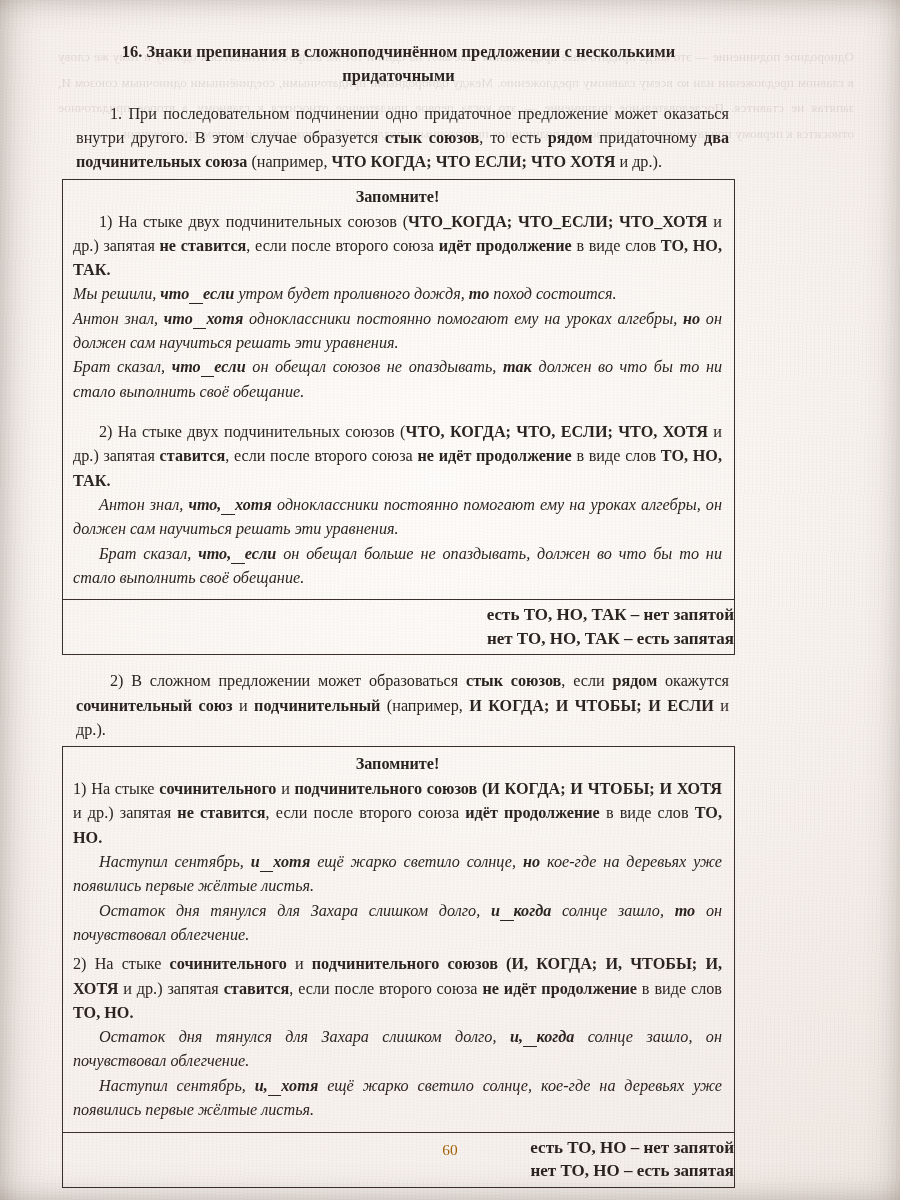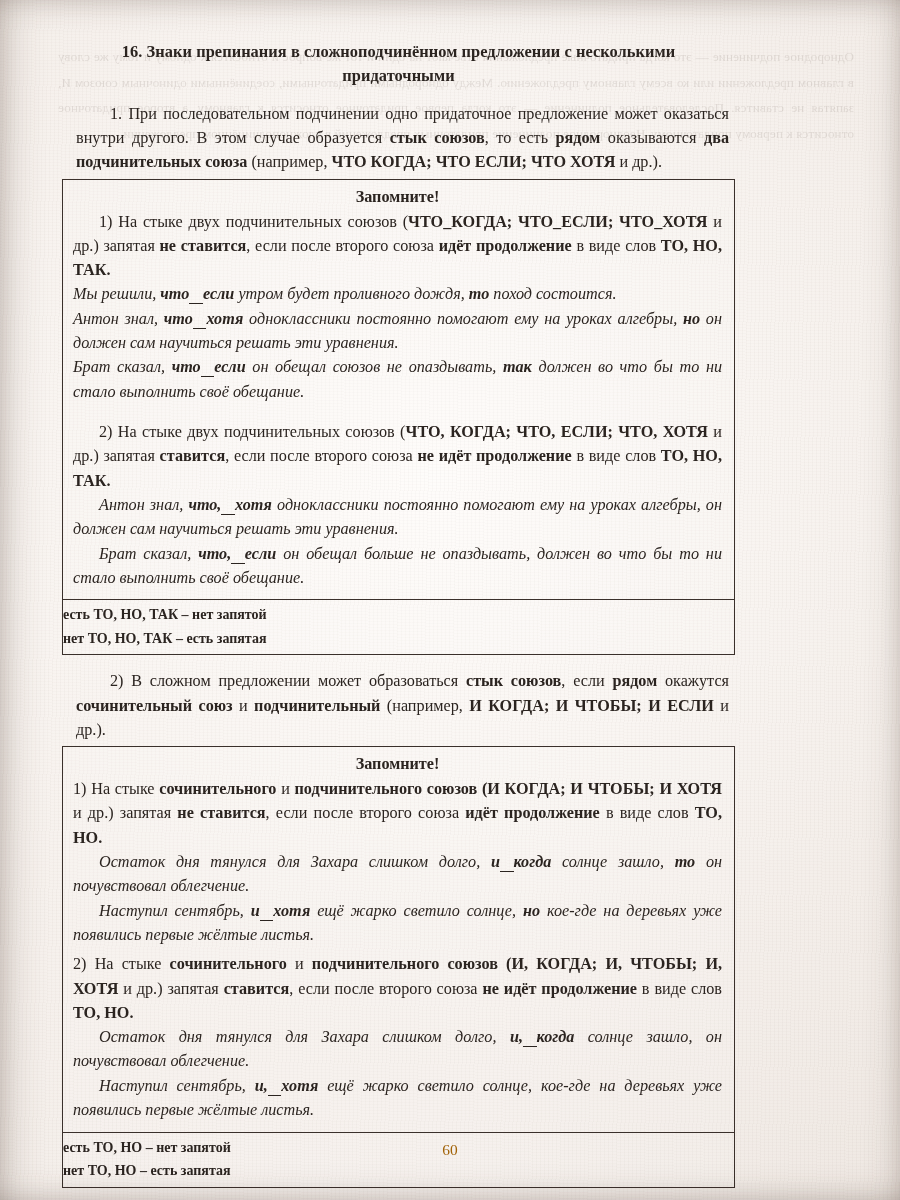--- a/index.html
+++ b/index.html
@@ -108,23 +108,23 @@
     text-align: justify;
     margin: 0;
   }
   .ex.ind { text-indent: 26px; }
   .ex b { font-style: italic; font-weight: bold; }
   .gap { height: 16px; }
   .gap-sm { height: 5px; }
   .u { border-bottom: 1.4px solid #2b2420; padding: 0 0.42em; }
   .conc {
     border-top: 1.6px solid #3a302b;
-    text-align: left;
+    text-align: right;
     font-weight: bold;
-    font-size: 14px;
+    font-size: 17px;
     line-height: 23.5px;
     padding: 3px 0 4px 0;
   }
   .conc div { white-space: nowrap; }
   .pageno {
     position: absolute;
     left: 0; right: 0;
     top: 1141px;
     text-align: center;
     font-size: 15.4px;
@@ -136,21 +136,21 @@
 
 <div class="page"></div>
 <div class="bleed">Однородное подчинение — это когда придаточные предложения отвечают на один и тот же вопрос и относятся к одному и тому же слову в главном предложении или ко всему главному предложению. Между однородными придаточными, соединёнными одиночным союзом И, запятая не ставится. Последовательное подчинение — это когда первое придаточное относится к главному, а второе придаточное относится к первому придаточному. Неоднородное подчинение придаточных предложений в сложноподчинённом предложении.</div>
 <div class="grain"></div>
 
 <div class="content">
   <div class="inner">
 
     <h1 class="title">16. Знаки препинания в сложноподчинённом предложении с несколькими придаточными</h1>
 
-    <p class="para"><span>1. При последовательном подчинении одно придаточное предложение может оказаться внутри другого. В этом случае образуется </span><b>стык союзов</b><span>, то есть </span><b>рядом</b><span> оказываются </span><b>два подчинительных союза</b><span> (например, </span><b>ЧТО КОГДА; ЧТО ЕСЛИ; ЧТО ХОТЯ</b><span> и др.).</span></p>
+    <p class="para"><span>1. При последовательном подчинении одно придаточное предложение может оказаться внутри другого. В этом случае образуется </span><b>стык союзов</b><span>, то есть </span><b>рядом</b><span> придаточному </span><b>два подчинительных союза</b><span> (например, </span><b>ЧТО КОГДА; ЧТО ЕСЛИ; ЧТО ХОТЯ</b><span> и др.).</span></p>
 
     <div class="box">
       <div class="box-body">
 
         <div class="memo-head">Запомните!</div>
 
         <p class="rule"><span>1) На стыке двух подчинительных союзов (</span><b>ЧТО_КОГДА; ЧТО_ЕСЛИ; ЧТО_ХОТЯ</b><span> и др.) запятая </span><b>не ставится</b><span>, если после второго союза </span><b>идёт продолжение</b><span> в виде слов </span><b>ТО, НО, ТАК.</b></p>
 
         <p class="ex"><span>Мы решили, </span><b>что</b><span class="u"></span><b>если</b><span> утром будет проливного дождя, </span><b>то</b><span> поход состоится.</span></p>
 
@@ -176,23 +176,23 @@
 
     <p class="para"><span>2) В сложном предложении может образоваться  </span><b>стык союзов</b><span>, если </span><b>рядом</b><span> окажутся </span><b>сочинительный союз</b><span> и </span><b>подчинительный</b><span> (например, </span><b>И КОГДА; И ЧТОБЫ; И ЕСЛИ</b><span> и др.).</span></p>
 
     <div class="box">
       <div class="box-body">
 
         <div class="memo-head">Запомните!</div>
 
         <p class="rule noind"><span>1) На стыке </span><b>сочинительного</b><span> и </span><b>подчинительного союзов</b><b> (И КОГДА; И ЧТОБЫ; И  ХОТЯ</b><span> и др.) запятая </span><b>не ставится</b><span>, если после второго союза </span><b>идёт продолжение</b><span> в виде слов </span><b>ТО, НО.</b></p>
 
+        <p class="ex ind"><span>Наступил сентябрь, </span><b>и</b><span class="u"></span><b>хотя</b><span> ещё жарко светило солнце, </span><b>но</b><span> кое-где на деревьях уже появились первые жёлтые листья.</span></p>
+
         <p class="ex ind"><span>Остаток дня тянулся для Захара слишком долго, </span><b>и</b><span class="u"></span><b>когда</b><span>  солнце зашло, </span><b>то</b><span> он почувствовал облегчение.</span></p>
-
-        <p class="ex ind"><span>Наступил сентябрь, </span><b>и</b><span class="u"></span><b>хотя</b><span> ещё жарко светило солнце, </span><b>но</b><span> кое-где на деревьях уже появились первые жёлтые листья.</span></p>
 
         <div class="gap-sm"></div>
 
         <p class="rule noind"><span>2) На стыке </span><b>сочинительного</b><span> и </span><b>подчинительного союзов</b><b> (И, КОГДА; И, ЧТОБЫ; И, ХОТЯ</b><span> и др.) запятая  </span><b>ставится</b><span>, если после второго союза </span><b>не идёт продолжение</b><span> в виде слов </span><b>ТО, НО.</b></p>
 
         <p class="ex ind"><span>Остаток дня тянулся для Захара слишком долго, </span><b>и,</b><span class="u"></span><b>когда</b><span>  солнце зашло, он почувствовал облегчение.</span></p>
 
         <p class="ex ind"><span>Наступил сентябрь, </span><b>и,</b><span class="u"></span><b>хотя</b><span> ещё жарко светило солнце, кое-где на деревьях уже появились первые жёлтые листья.</span></p>
 
       </div>

